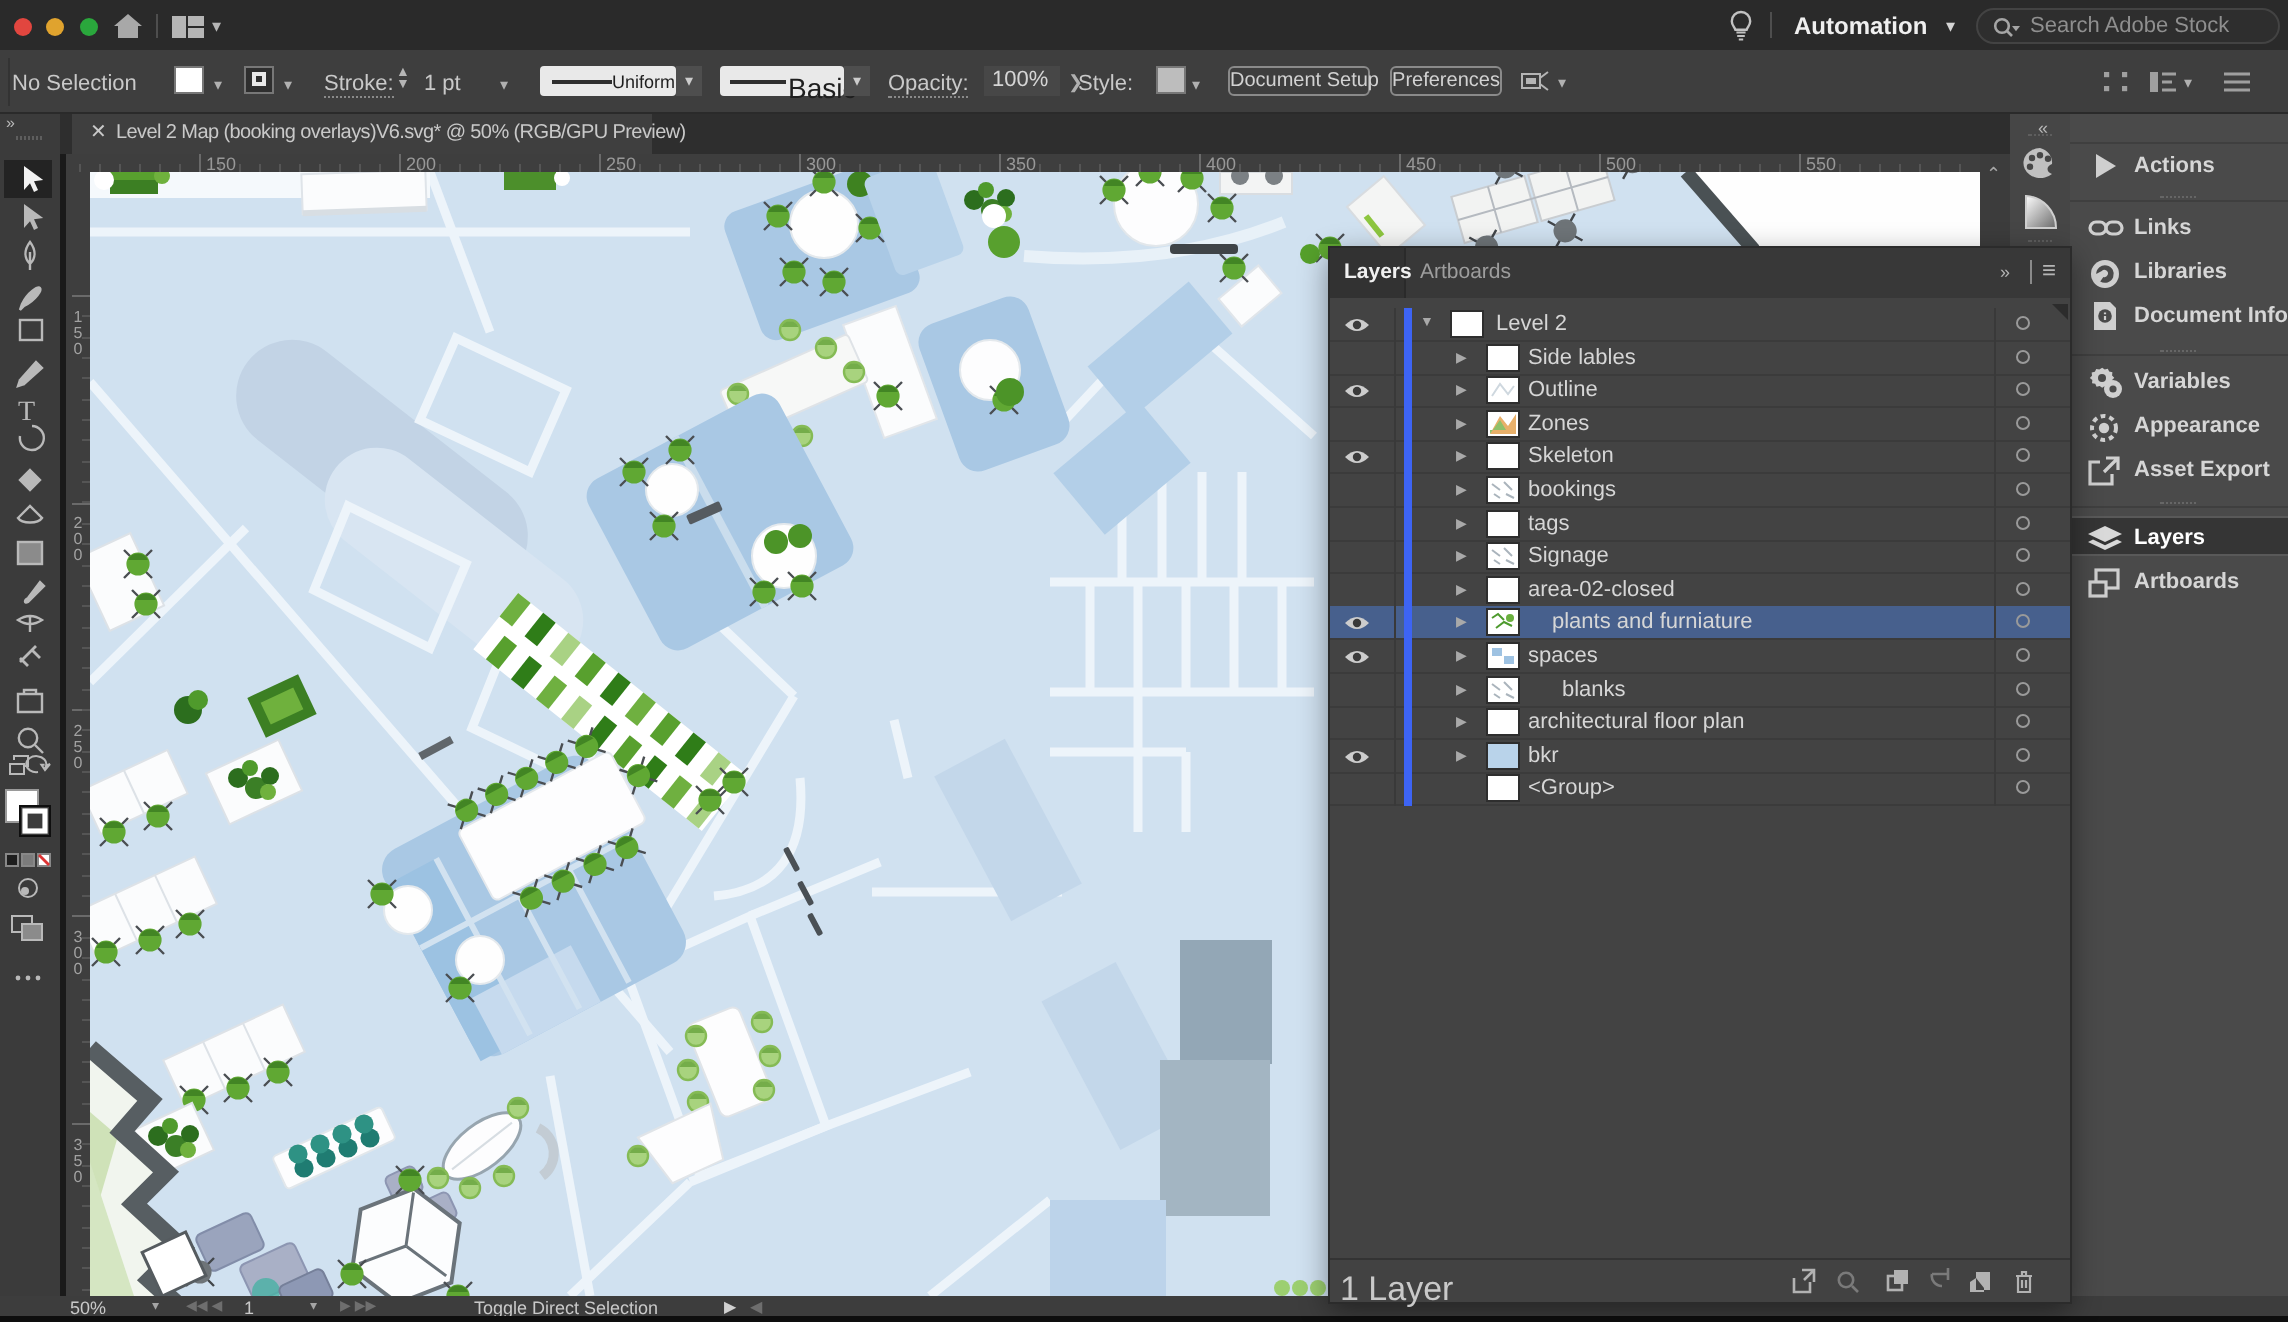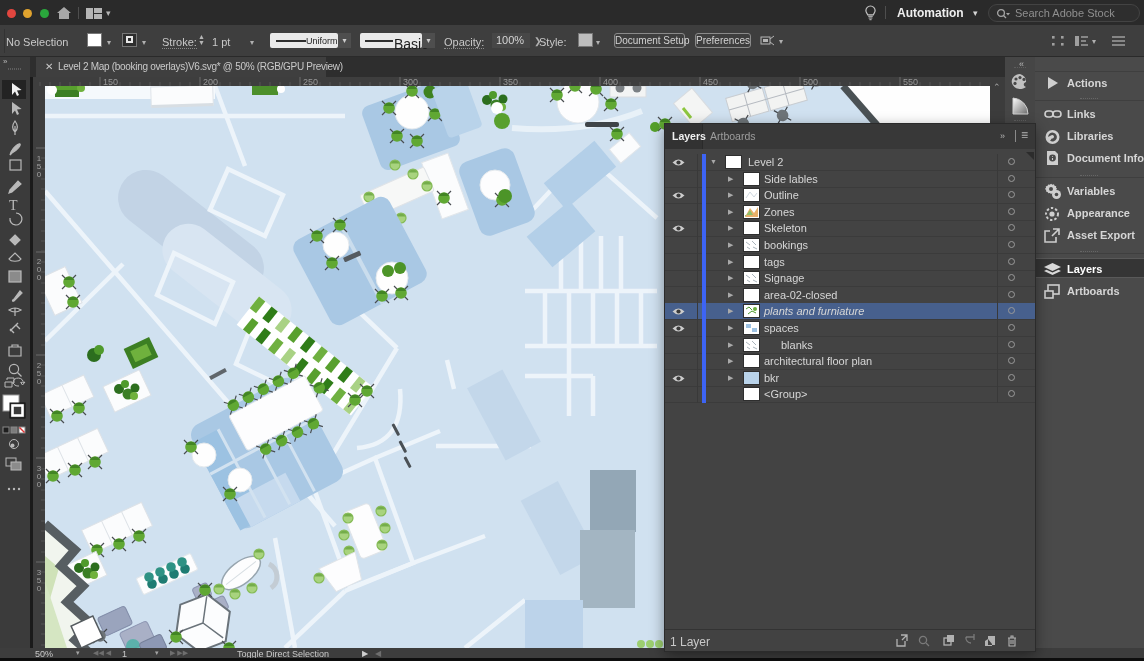--- a/index.html
+++ b/index.html
@@ -841,21 +841,21 @@
       <div class="bar"></div>
       <div class="tw" style="left:63px;top:4px;">▶</div>
       <div class="thumb" style="left:79px;">
             <svg width="15" height="12">
               <g stroke="#4d9a2d" fill="none">
                 <path d="M2 4 l3 -2 l3 3 M4 9 l4 -3 l4 2"></path>
                 <circle cx="11" cy="4" r="2" fill="#6ab03e" stroke="none"></circle>
               </g>
             </svg>
           </div>
-      <div class="lname" style="left:99px;font-style:italic;">plants and furniature</div>
+      <div class="lname" style="left:111px;">plants and furniature</div>
       <div class="abs" style="left:332px;top:0;width:1px;height:17px;background:#393939;"></div>
       <div class="tgt"></div>
       </div>
       <div class="lrow rsep" style="top:196px;">
       <svg class="eye" style="position:absolute;left:7px;top:4px;" width="13" height="9" viewBox="0 0 13 9">
             <path d="M.5 4.5 Q6.5 -1.5 12.5 4.5 Q6.5 10.5 .5 4.5 Z" fill="#cdcdcd"></path>
             <circle cx="6.5" cy="4.5" r="2.1" fill="#3a3a3a"></circle>
           </svg>
       <div class="abs" style="left:32px;top:0;width:1px;height:17px;background:#393939;"></div>
       <div class="bar"></div>
@@ -914,21 +914,21 @@
       <div class="lrow rsep" style="top:262px;">
       <div class="abs" style="left:32px;top:0;width:1px;height:17px;background:#393939;"></div>
       <div class="bar"></div>
       <div class="thumb" style="left:79px;"></div>
       <div class="lname" style="left:99px;">&lt;Group&gt;</div>
       <div class="abs" style="left:332px;top:0;width:1px;height:17px;background:#393939;"></div>
       <div class="tgt"></div>
       </div>
     </div>
     <div class="abs" style="left:0;top:505px;width:370px;height:22px;background:#424242;border-top:1px solid #333;">
-      <div class="abs" style="left:5px;top:5px;font-size:12px;color:#c9c9c9;text-align:center;">1 Layer</div>
+      <div class="abs" style="left:5px;top:5px;font-size:17px;color:#c9c9c9;text-align:center;">1 Layer</div>
       <svg class="abs" style="left:231px;top:4px;" width="120" height="14" viewBox="0 0 120 14">
         <g fill="none" stroke="#b2b2b2" stroke-width="1.3">
           <path d="M1 5 v7 h8 v-5 M5 1 h6 v6 M11 1 l-5 5"></path>
           <circle cx="27" cy="6" r="3.6" stroke="#7a7a7a"></circle>
             <path d="M30 9 l3 3" stroke="#7a7a7a"></path>
           <rect x="48" y="4" width="7" height="7" stroke="#b2b2b2"></rect>
             <rect x="51" y="1" width="7" height="7" fill="#b2b2b2" stroke="none"></rect>
           <path d="M70 3 h8 M70 3 a5 5 0 0 0 5 6 m3-9 v6" stroke="#7a7a7a"></path>
           <path d="M92 2 h7 v9 h-7 z M92 5 l-3 2 v5 h7 v-2" fill="#b2b2b2" stroke="none"></path>
           <path d="M112 4 h8 M113 4 v8 h6 v-8 M115 6 v4 M117 6 v4 M115 4 v-2 h2 v2" stroke-width="1.1"></path>

